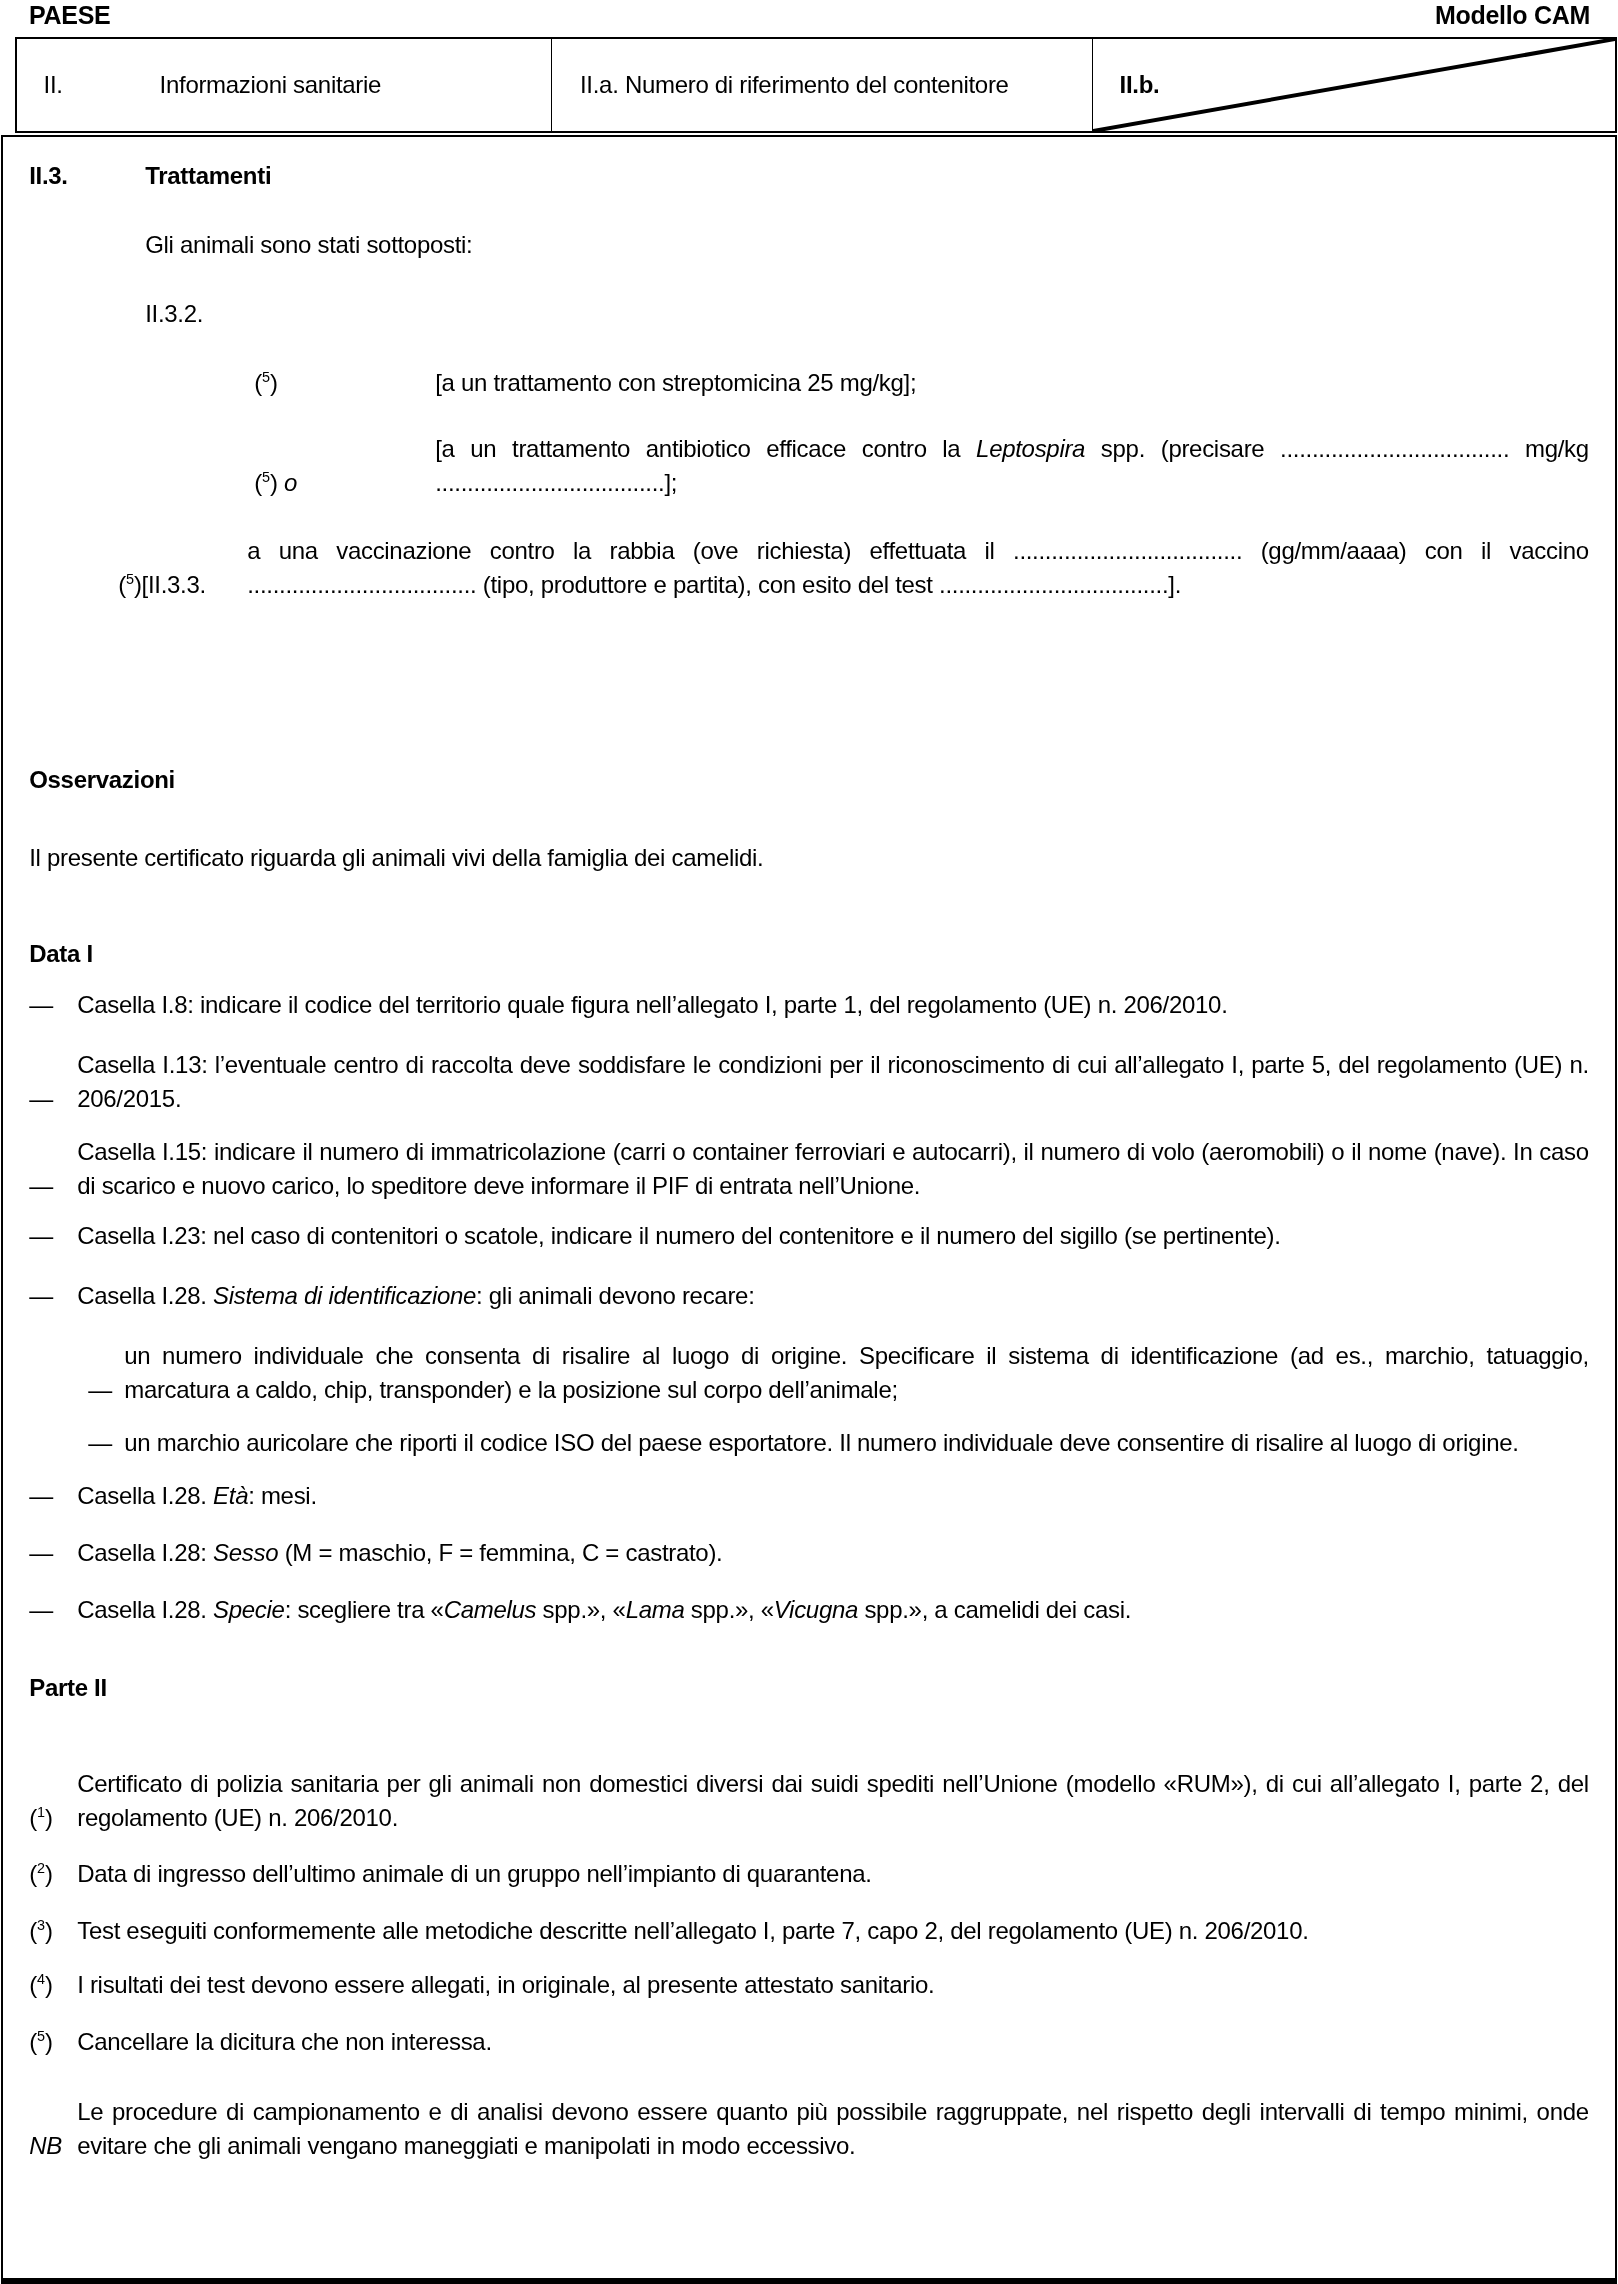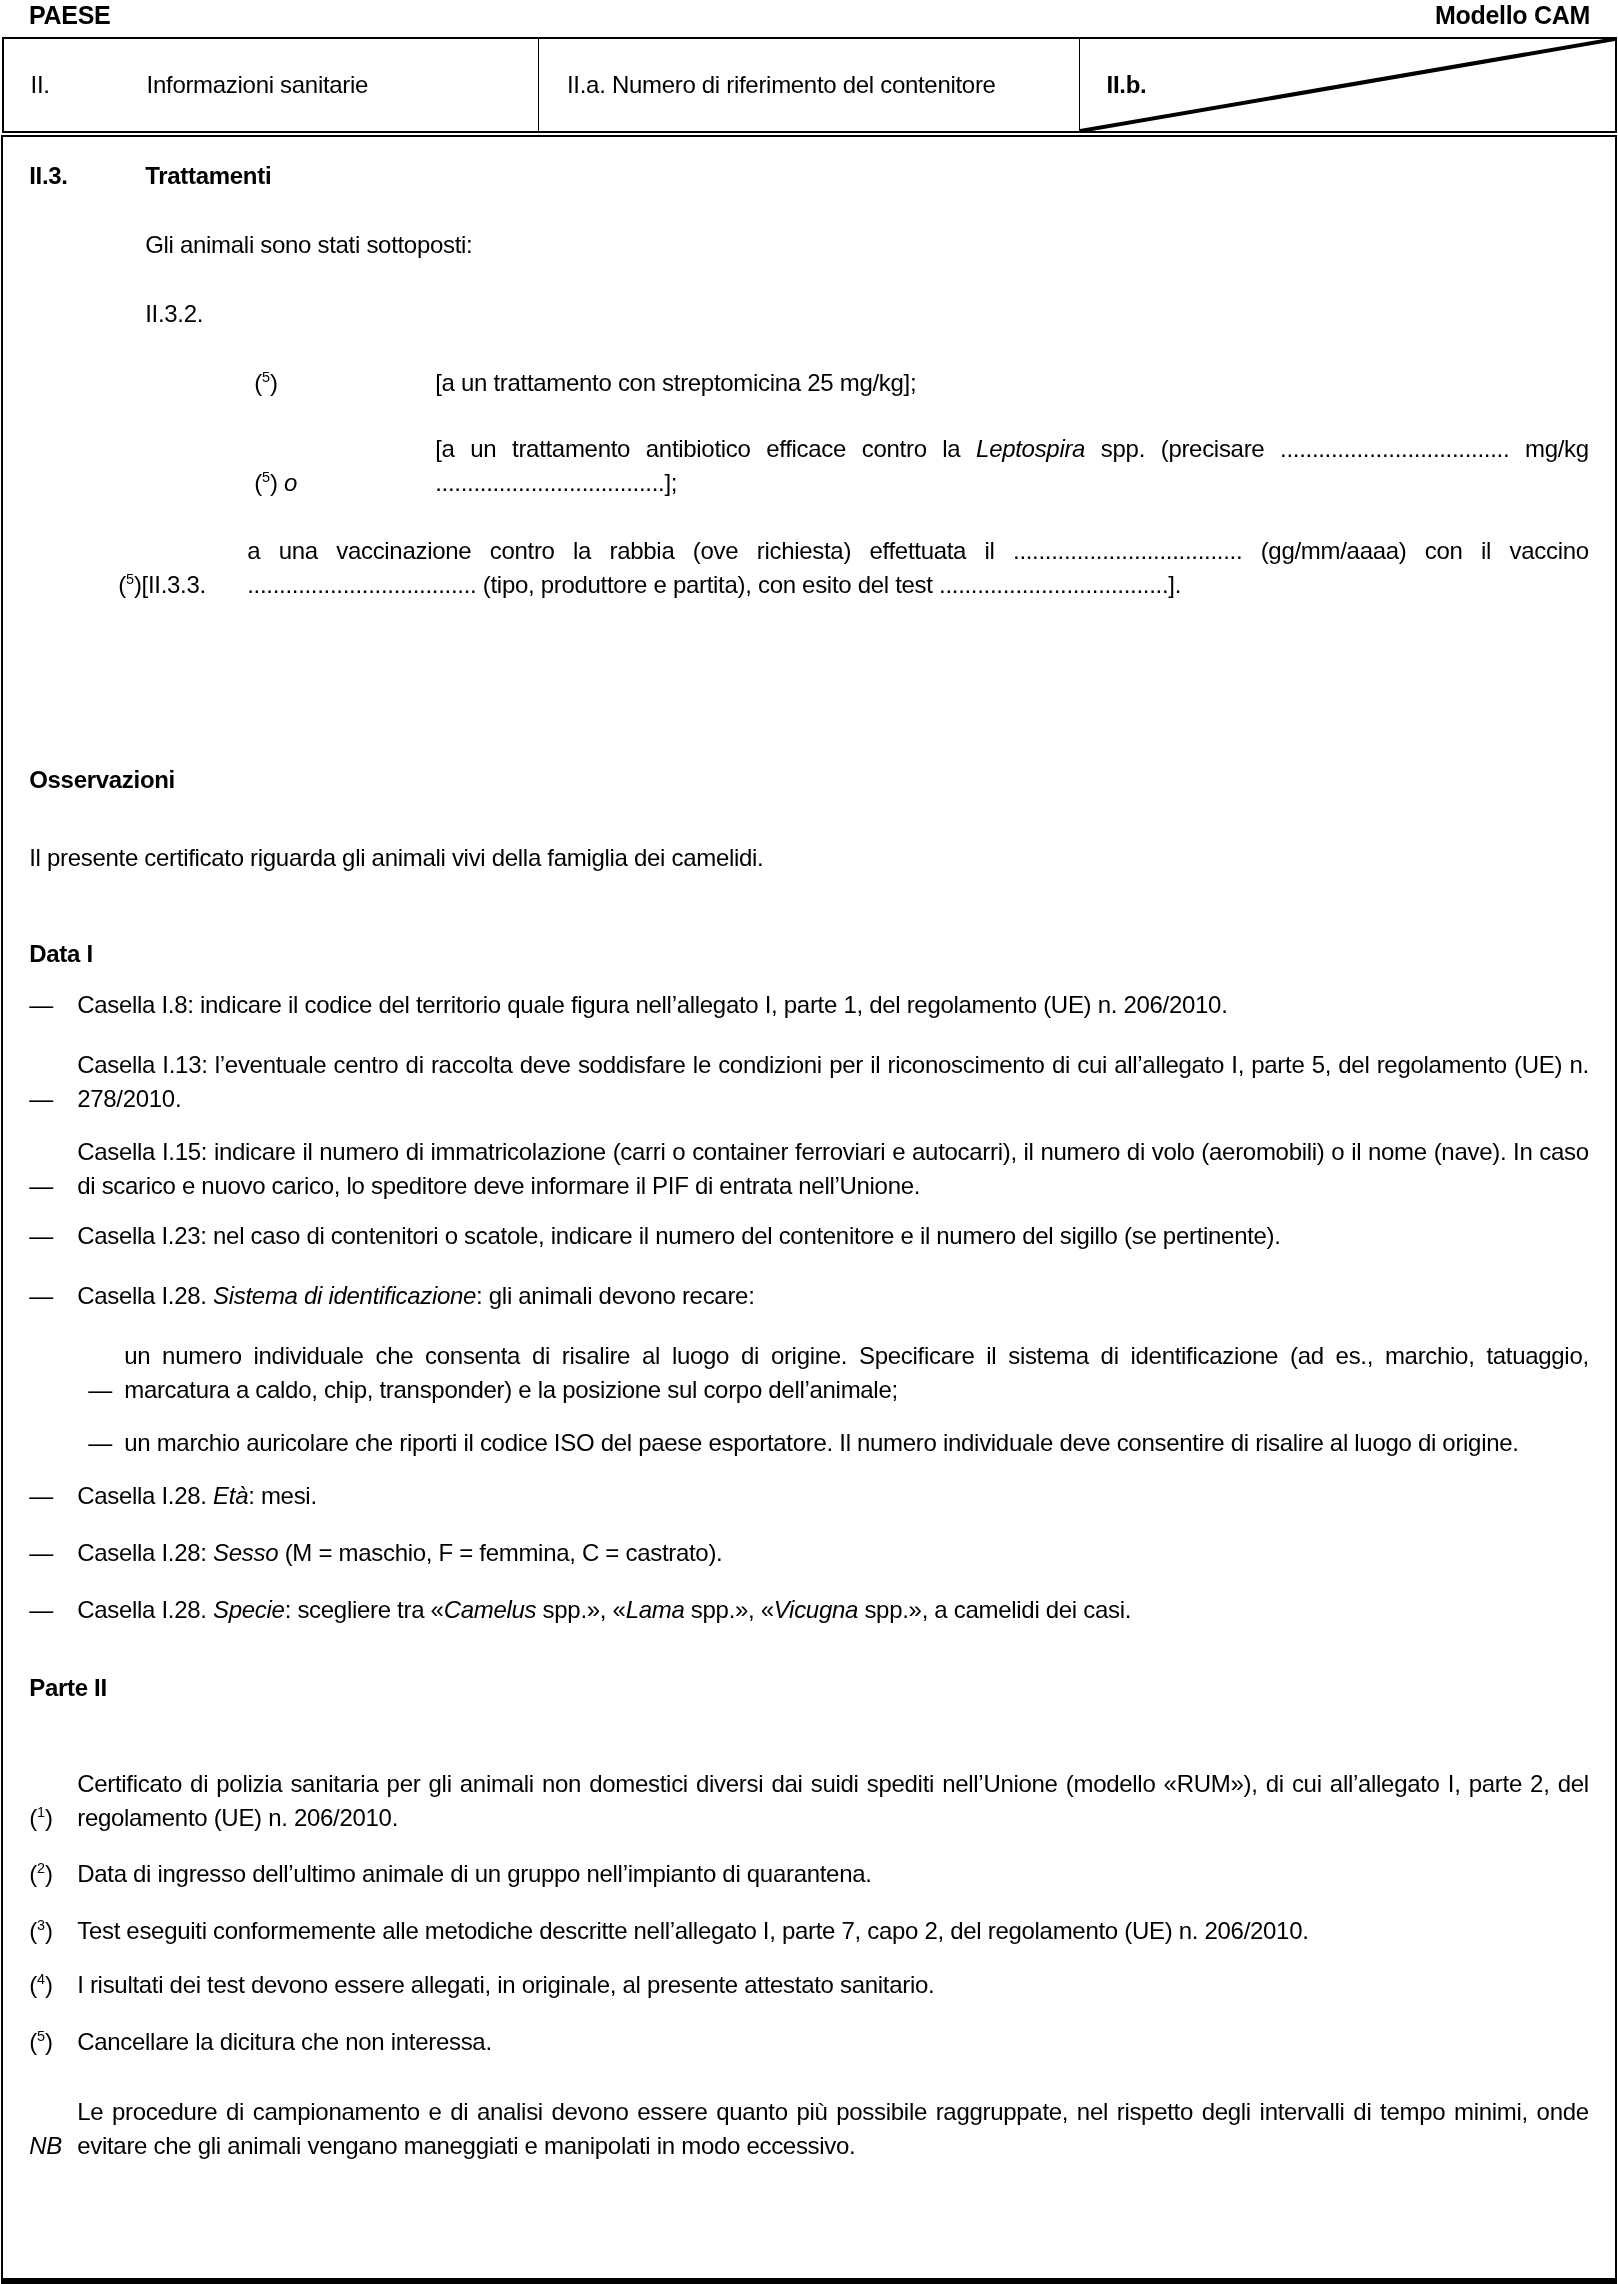--- a/index.html
+++ b/index.html
@@ -9,21 +9,21 @@
     font-size:24px;letter-spacing:-0.3px;line-height:34px;
   }
   .b{font-weight:bold;}
   em{font-style:italic;}
   sup{font-size:60%;vertical-align:super;line-height:0;letter-spacing:0;}
 
   
   .pagehead{position:absolute;top:1.2px;left:29px;right:28px;height:33px;display:flex;justify-content:space-between;font-weight:bold;font-size:25px;line-height:29px;}
 
   
-  .hdr{position:absolute;top:37px;left:2px;right:0.6px;height:92px;border:2.4px solid #000;display:flex;}
+  .hdr{position:absolute;top:37px;left:15px;right:0.6px;height:92px;border:2.4px solid #000;display:flex;}
   .hdr .cell{display:flex;align-items:center;box-sizing:border-box;}
   .c1{width:535px;border-right:1.8px solid #000;padding-left:26.6px;}
   .c1 .num{display:inline-block;width:116px;}
   .c2{width:541px;border-right:1.8px solid #000;padding-left:28px;}
   .c3{flex:1;padding-left:26.6px;position:relative;}
   .c3 svg{position:absolute;inset:0;width:100%;height:100%;}
   .c3 .celltext{position:relative;font-weight:bold;}
 
   
   .bodybox{position:absolute;top:135px;left:0.6px;right:0.6px;bottom:0;border:2.4px solid #000;border-bottom-width:6px;box-sizing:border-box;padding:22.4px 26.6px 0 26.6px;overflow:hidden;}
@@ -102,21 +102,21 @@
     <span class="txt nj">Data I</span>
   </div>
 
   <div class="row" style="margin-bottom:26px">
     <span class="lbl w80">—</span>
     <span class="txt">Casella I.8: indicare il codice del territorio quale figura nell’allegato I, parte 1, del regolamento (UE) n. 206/2010.</span>
   </div>
 
   <div class="row" style="margin-bottom:19px">
     <span class="lbl w80">—</span>
-    <span class="txt">Casella I.13: l’eventuale centro di raccolta deve soddisfare le condizioni per il riconoscimento di cui all’allegato I, parte 5, del regolamento (UE) n. 278/2010.</span>
+    <span class="txt">Casella I.13: l’eventuale centro di raccolta deve soddisfare le condizioni per il riconoscimento di cui all’allegato I, parte 5, del regolamento (UE) n. 206/2015.</span>
   </div>
 
   <div class="row" style="margin-bottom:15.7px">
     <span class="lbl w80">—</span>
     <span class="txt">Casella I.15: indicare il numero di immatricolazione (carri o container ferroviari e autocarri), il numero di volo (aeromobili) o il nome (nave). In caso di scarico e nuovo carico, lo speditore deve informare il PIF di entrata nell’Unione.</span>
   </div>
 
   <div class="row" style="margin-bottom:26px">
     <span class="lbl w80">—</span>
     <span class="txt">Casella I.23: nel caso di contenitori o scatole, indicare il numero del contenitore e il numero del sigillo (se pertinente).</span>

